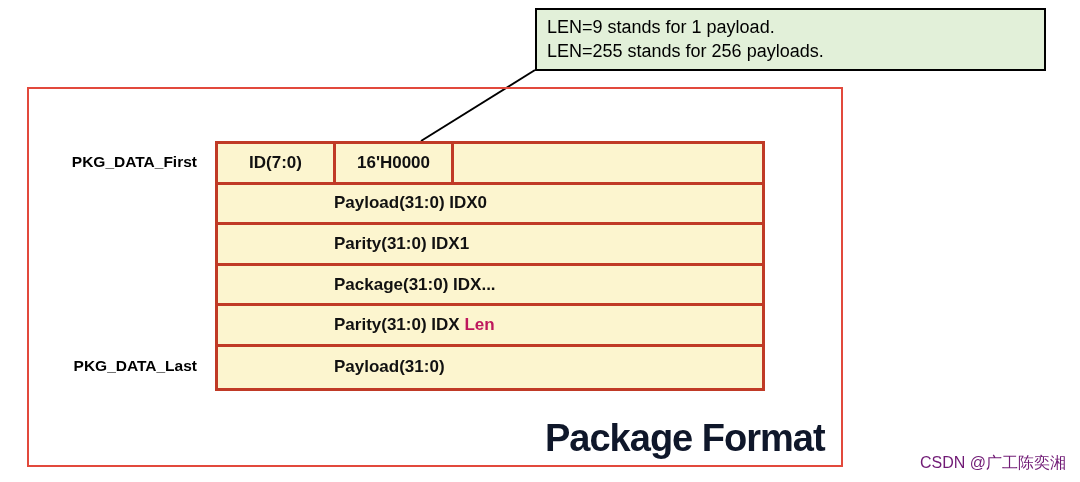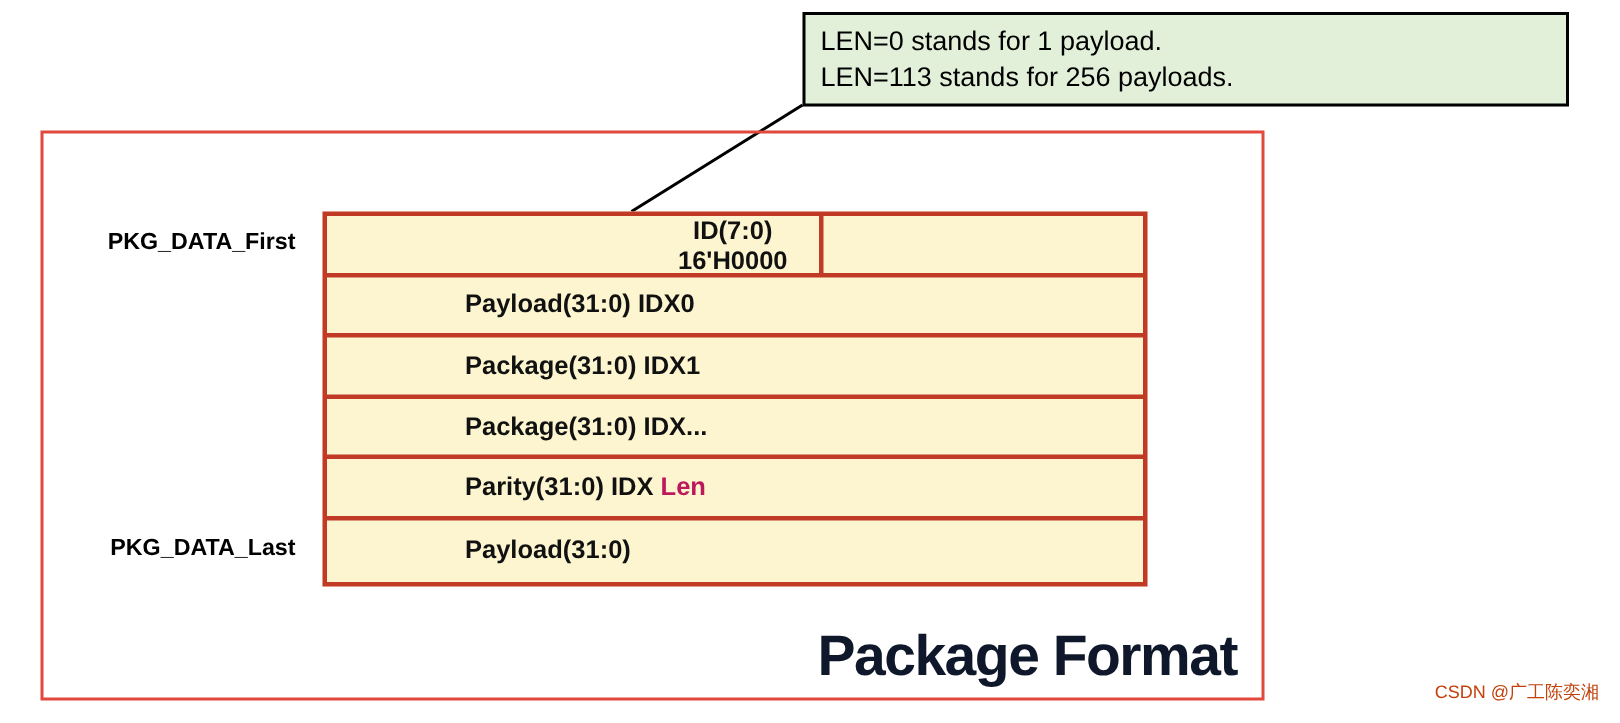--- a/index.html
+++ b/index.html
@@ -29,29 +29,29 @@
   .pkg-table {
     position:absolute; left:215px; top:141px; width:550px;
     box-sizing:border-box; border:3px solid #c03a26; background:#fcf5cf;
   }
   .pkg-row {
     box-sizing:border-box; height:40.6px; border-bottom:3px solid #c03a26;
     display:flex; align-items:center;
     font-size:17px; font-weight:bold; color:#111111;
   }
   .pkg-row:last-child { border-bottom:none; }
-  .header-row { padding:0;flex-direction:column; }
+  .header-row { padding:0; }
   .header-cell {
     box-sizing:border-box; height:100%; display:flex; align-items:center; justify-content:center;
     border-right:3px solid #c03a26;
   }
   .header-cell:nth-child(1) { width:118px; }
   .header-cell:nth-child(2) { width:118px; }
   .header-cell:nth-child(3) { flex:1; border-right:none;font-style:italic; }
-  .data-row { padding-left:92px; }
+  .data-row { padding-left:116px; }
   .row-text { white-space:pre-wrap; }
   .row-suffix { color:#be185d; white-space:pre-wrap; }
 
   
   .side-label {
     position:absolute; left:27px; width:180px; height:41px;
     display:flex; align-items:center; justify-content:flex-end;
     font-size:15.5px; font-weight:bold; color:#000000; padding-right:10px;
     box-sizing:border-box;
   }
@@ -61,50 +61,50 @@
   
   .big-title {
     position:absolute; left:545px; top:417px; width:300px;
     font-size:38px; font-weight:bold; color:#0f172a; letter-spacing:-1px;
     white-space:nowrap;
   }
 
   
   .watermark {
     position:absolute; right:14px; top:453px;
-    font-size:12px; color:#c2410c; white-space:nowrap;
+    font-size:16px; color:#701a75; white-space:nowrap;
   }
 </style>
 </head>
 <body>
 
 <div class="canvas">
 
   <div class="callout">
-    <div>LEN=0 stands for 1 payload.</div>
-    <div>LEN=113 stands for 256 payloads.</div>
+    <div>LEN=9 stands for 1 payload.</div>
+    <div>LEN=255 stands for 256 payloads.</div>
   </div>
 
   <svg class="leader-svg">
     <line x1="535" y1="70" x2="421" y2="141" stroke="#000000" stroke-width="2"></line>
   </svg>
 
   <div class="outer-box"></div>
 
   <div class="pkg-table">
     <div class="pkg-row header-row">
       <div class="header-cell">ID(7:0)</div>
       <div class="header-cell">16'H0000</div>
     </div>
     <div class="pkg-row data-row">
       <span class="row-text">Payload(31:0) IDX0</span>
         <span class="row-suffix"></span>
     </div>
     <div class="pkg-row data-row">
-      <span class="row-text">Package(31:0) IDX1</span>
+      <span class="row-text">Parity(31:0) IDX1</span>
         <span class="row-suffix"></span>
     </div>
     <div class="pkg-row data-row">
       <span class="row-text">Package(31:0) IDX...</span>
         <span class="row-suffix"></span>
     </div>
     <div class="pkg-row data-row">
       <span class="row-text">Parity(31:0) IDX </span>
         <span class="row-suffix">Len</span>
     </div>

